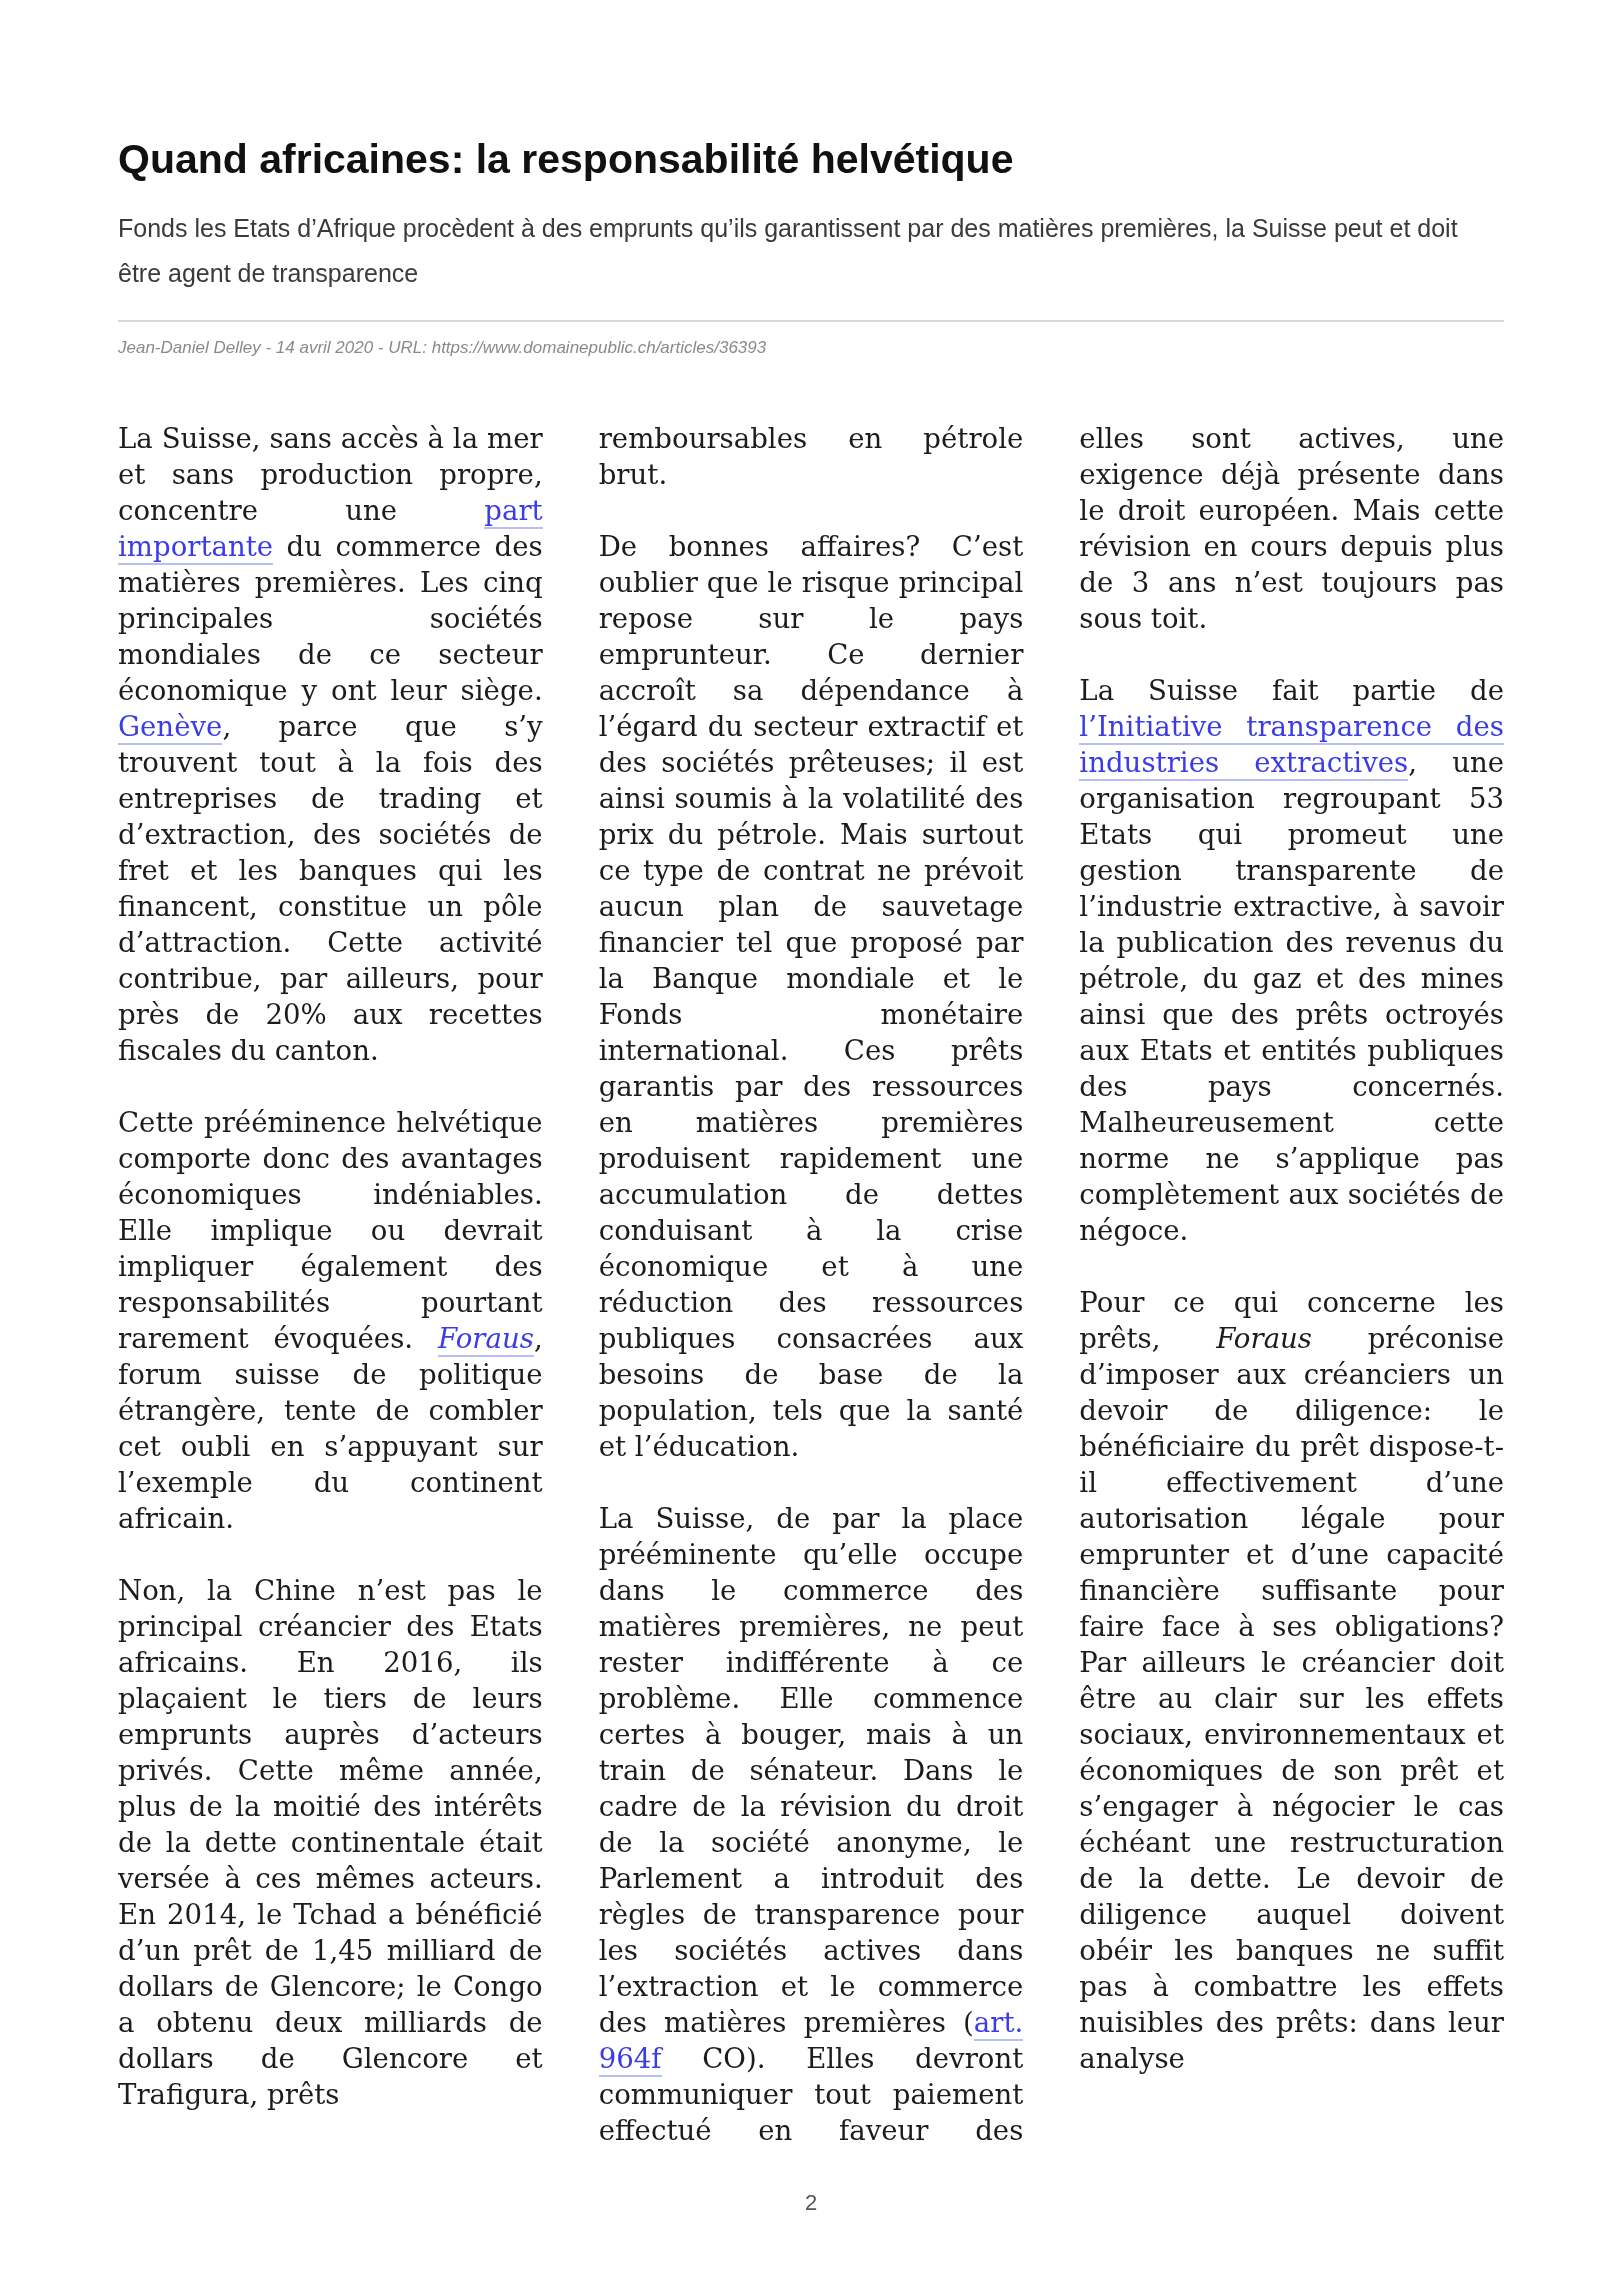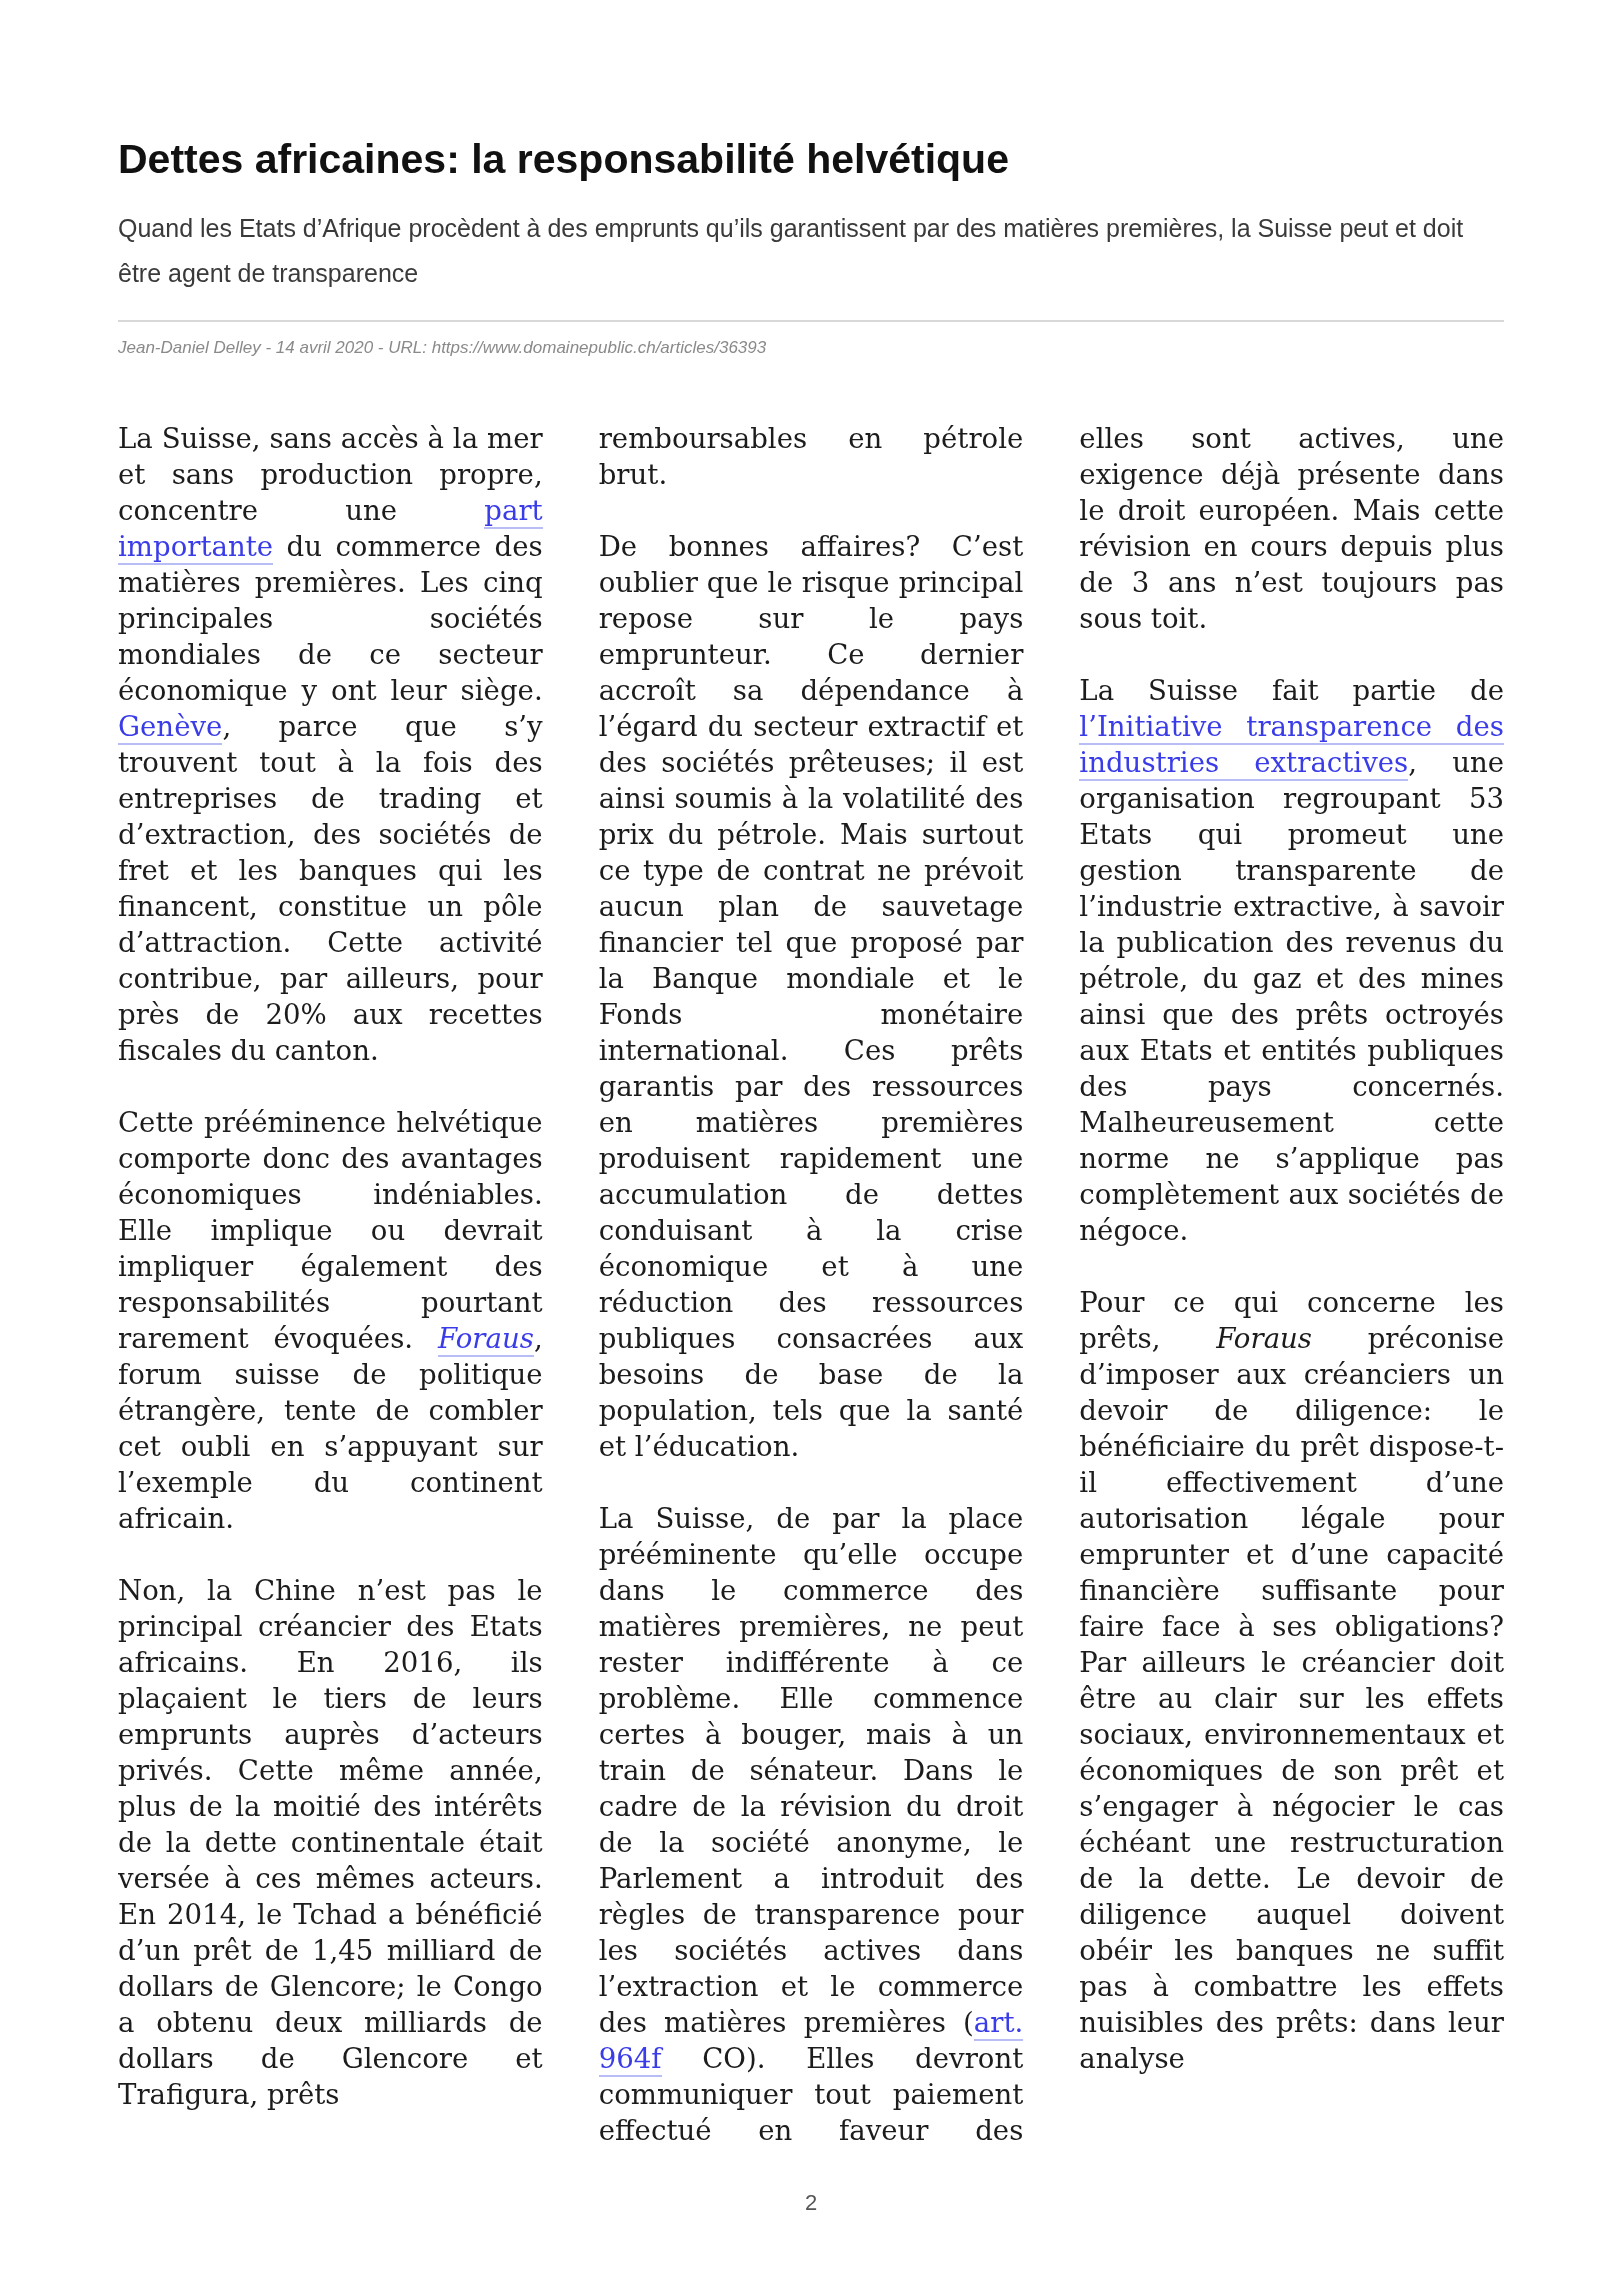--- a/index.html
+++ b/index.html
@@ -87,22 +87,22 @@
     top: 2190px;
     text-align: center;
     font-size: 22px;
     color: #555555;
   }
 </style>
 </head>
 <body>
 
 <div class="page">
-  <h1 class="title">Dettes africaines: la responsabilité helvétique</h1>
-  <p class="subtitle">Quand les Etats d’Afrique procèdent à des emprunts qu’ils garantissent par des matières premières, la Suisse peut et doit être agent de transparence</p>
+  <h1 class="title">Quand africaines: la responsabilité helvétique</h1>
+  <p class="subtitle">Fonds les Etats d’Afrique procèdent à des emprunts qu’ils garantissent par des matières premières, la Suisse peut et doit être agent de transparence</p>
   <hr class="rule">
   <p class="byline">Jean-Daniel Delley - 14 avril 2020 - URL: https://www.domainepublic.ch/articles/36393</p>
   <div class="columns">
       <div class="col">
         <p><span>La Suisse, sans accès à la mer et sans production propre, concentre une </span><a class="lnk">part importante</a><span> du commerce des matières premières. Les cinq principales sociétés mondiales de ce secteur économique y ont leur siège. </span><a class="lnk">Genève</a><span>, parce que s’y trouvent tout à la fois des entreprises de trading et d’extraction, des sociétés de fret et les banques qui les financent, constitue un pôle d’attraction. Cette activité contribue, par ailleurs, pour près de 20% aux recettes fiscales du canton.</span></p>
         <p><span>Cette prééminence helvétique comporte donc des avantages économiques indéniables. Elle implique ou devrait impliquer également des responsabilités pourtant rarement évoquées. </span><a class="lnk it">Foraus</a><span>, forum suisse de politique étrangère, tente de combler cet oubli en s’appuyant sur l’exemple du continent africain.</span></p>
         <p><span>Non, la Chine n’est pas le principal créancier des Etats africains. En 2016, ils plaçaient le tiers de leurs emprunts auprès d’acteurs privés. Cette même année, plus de la moitié des intérêts de la dette continentale était versée à ces mêmes acteurs. En 2014, le Tchad a bénéficié d’un prêt de 1,45 milliard de dollars de Glencore; le Congo a obtenu deux milliards de dollars de Glencore et Trafigura, prêts</span></p>
       </div>
       <div class="col">
         <p><span>remboursables en pétrole brut.</span></p>

